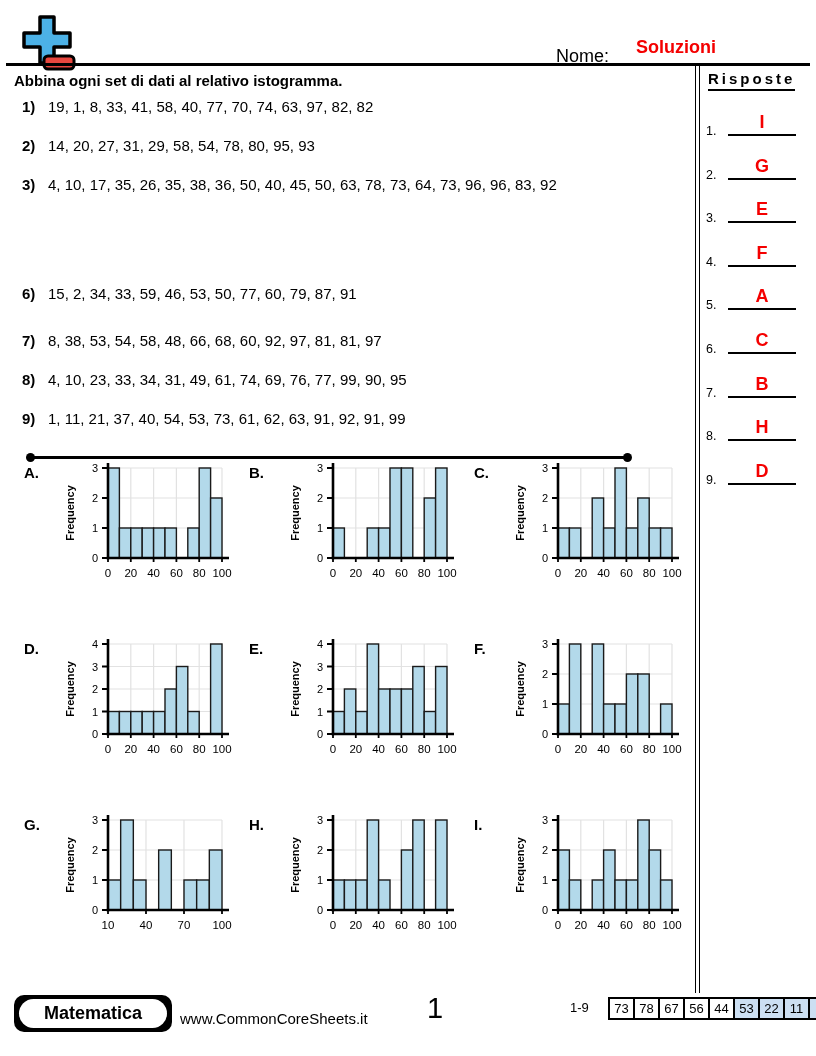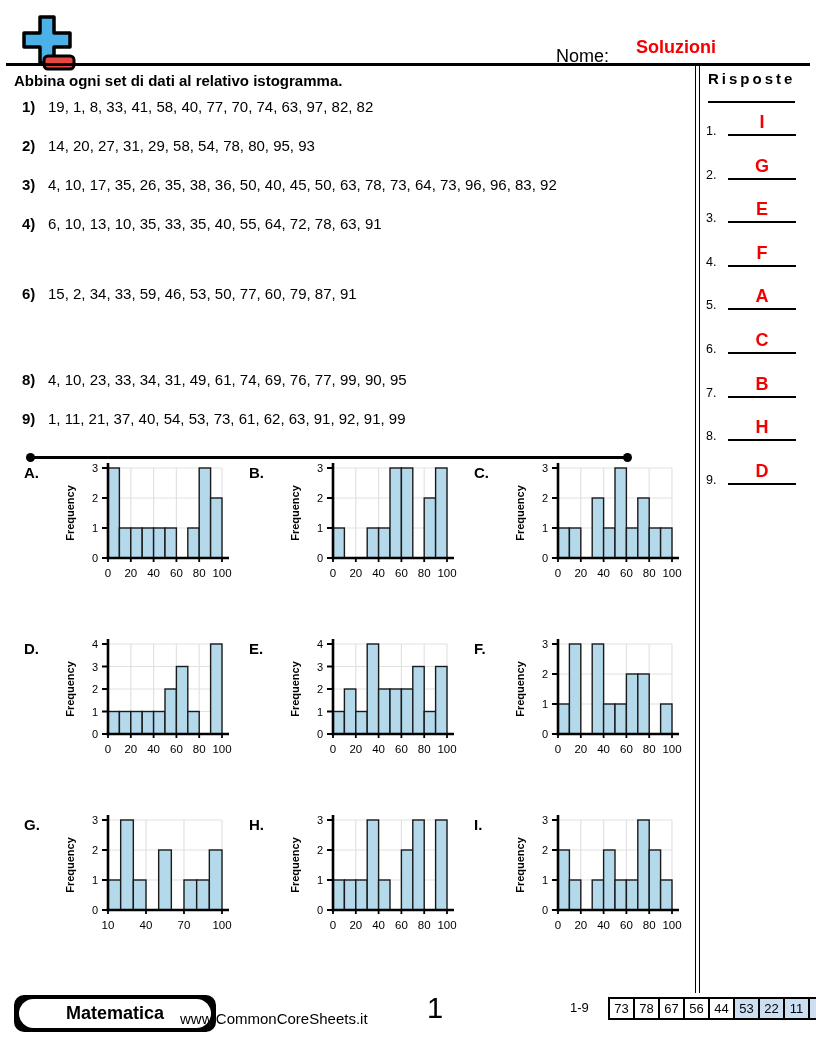--- a/index.html
+++ b/index.html
@@ -11,39 +11,39 @@
   .title{position:absolute;left:140px;top:42px;width:380px;text-align:center;font-size:17.5px;}
   .nome{position:absolute;left:556px;top:46px;font-size:18px;}
   .soluzioni{position:absolute;left:618px;top:37px;width:116px;text-align:center;
              font-size:18px;font-weight:bold;color:#f40000;}
   .header-line{position:absolute;left:6px;right:6px;top:63px;height:3px;background:#000;}
 
   
   .vsep{position:absolute;left:695px;top:66px;height:927px;width:5px;box-sizing:border-box;
         border-left:1.5px solid #000;border-right:1.5px solid #000;}
   .risposte{position:absolute;left:708px;top:70px;font-size:15px;font-weight:bold;
-            letter-spacing:3px;border-bottom:2px solid #000;padding-bottom:14px;}
+            letter-spacing:3px;border-bottom:2px solid #000;padding-bottom:2px;}
   .answer-row{position:absolute;left:706px;width:92px;height:32px;}
   .answer-num{position:absolute;left:0;bottom:-2px;font-size:12.5px;}
   .answer-line{position:absolute;left:22px;right:2px;bottom:0;border-bottom:2px solid #000;
                text-align:center;font-size:18px;font-weight:bold;color:#f40000;padding-bottom:1px;}
 
   
   .instruction{position:absolute;left:14px;top:72px;font-size:15px;font-weight:bold;}
   .problem{position:absolute;left:22px;width:665px;font-size:15px;white-space:nowrap;}
   .problem .pnum{display:inline-block;width:26px;font-weight:bold;}
   .divider{position:absolute;left:30px;top:456px;width:598px;height:2.5px;background:#000;}
   .dot{position:absolute;width:9px;height:9px;border-radius:50%;background:#000;top:453px;}
 
   .chart-cell{position:absolute;width:214px;height:140px;}
   .chart-label{position:absolute;left:4px;top:4px;font-size:15px;font-weight:bold;}
   .chart-plot{position:absolute;left:16px;top:0;}
 
   
-  .brand-box{position:absolute;left:14px;top:995px;width:158px;height:37px;background:#000;border-radius:10px;padding-left:44px;}
+  .brand-box{position:absolute;left:14px;top:995px;width:158px;height:37px;background:#000;border-radius:10px;}
   .brand-pill{position:absolute;left:5px;top:4px;right:5px;bottom:4px;background:#fff;border-radius:999px;
               display:flex;align-items:center;justify-content:center;font-size:18px;font-weight:bold;color:#000;}
   .website{position:absolute;left:180px;top:1010px;font-size:15px;}
   .page-num{position:absolute;left:400px;top:992px;width:70px;text-align:center;font-size:29px;}
   .score-label{position:absolute;left:570px;top:1000px;font-size:13px;}
   .score-strip{position:absolute;left:608px;top:997px;display:flex;}
   .score-cell{width:23px;height:19px;border:2px solid #000;background:#fff;
               display:flex;align-items:center;justify-content:center;font-size:13px;}
   .score-cell + .score-cell{margin-left:-2px;}
   .score-cell.hl{background:#ccdff2;}
@@ -107,25 +107,25 @@
 
   <div class="problem" style="top:98px">
     <span class="pnum">1)</span><span>19, 1, 8, 33, 41, 58, 40, 77, 70, 74, 63, 97, 82, 82</span>
   </div>
   <div class="problem" style="top:137px">
     <span class="pnum">2)</span><span>14, 20, 27, 31, 29, 58, 54, 78, 80, 95, 93</span>
   </div>
   <div class="problem" style="top:176px">
     <span class="pnum">3)</span><span>4, 10, 17, 35, 26, 35, 38, 36, 50, 40, 45, 50, 63, 78, 73, 64, 73, 96, 96, 83, 92</span>
   </div>
-  <div class="problem" style="top:215px">
-    <span class="pnum">4)</span><span>6, 10, 13, 10, 35, 33, 35, 40, 55, 64, 72, 78, 63, 91</span>
-  </div>
   <div class="problem" style="top:285px">
     <span class="pnum">6)</span><span>15, 2, 34, 33, 59, 46, 53, 50, 77, 60, 79, 87, 91</span>
+  </div>
+  <div class="problem" style="top:332px">
+    <span class="pnum">7)</span><span>8, 38, 53, 54, 58, 48, 66, 68, 60, 92, 97, 81, 81, 97</span>
   </div>
   <div class="problem" style="top:371px">
     <span class="pnum">8)</span><span>4, 10, 23, 33, 34, 31, 49, 61, 74, 69, 76, 77, 99, 90, 95</span>
   </div>
   <div class="problem" style="top:410px">
     <span class="pnum">9)</span><span>1, 11, 21, 37, 40, 54, 53, 73, 61, 62, 63, 91, 92, 91, 99</span>
   </div>
 
   <div class="divider"></div>
   <div class="dot" style="left:26px"></div>

